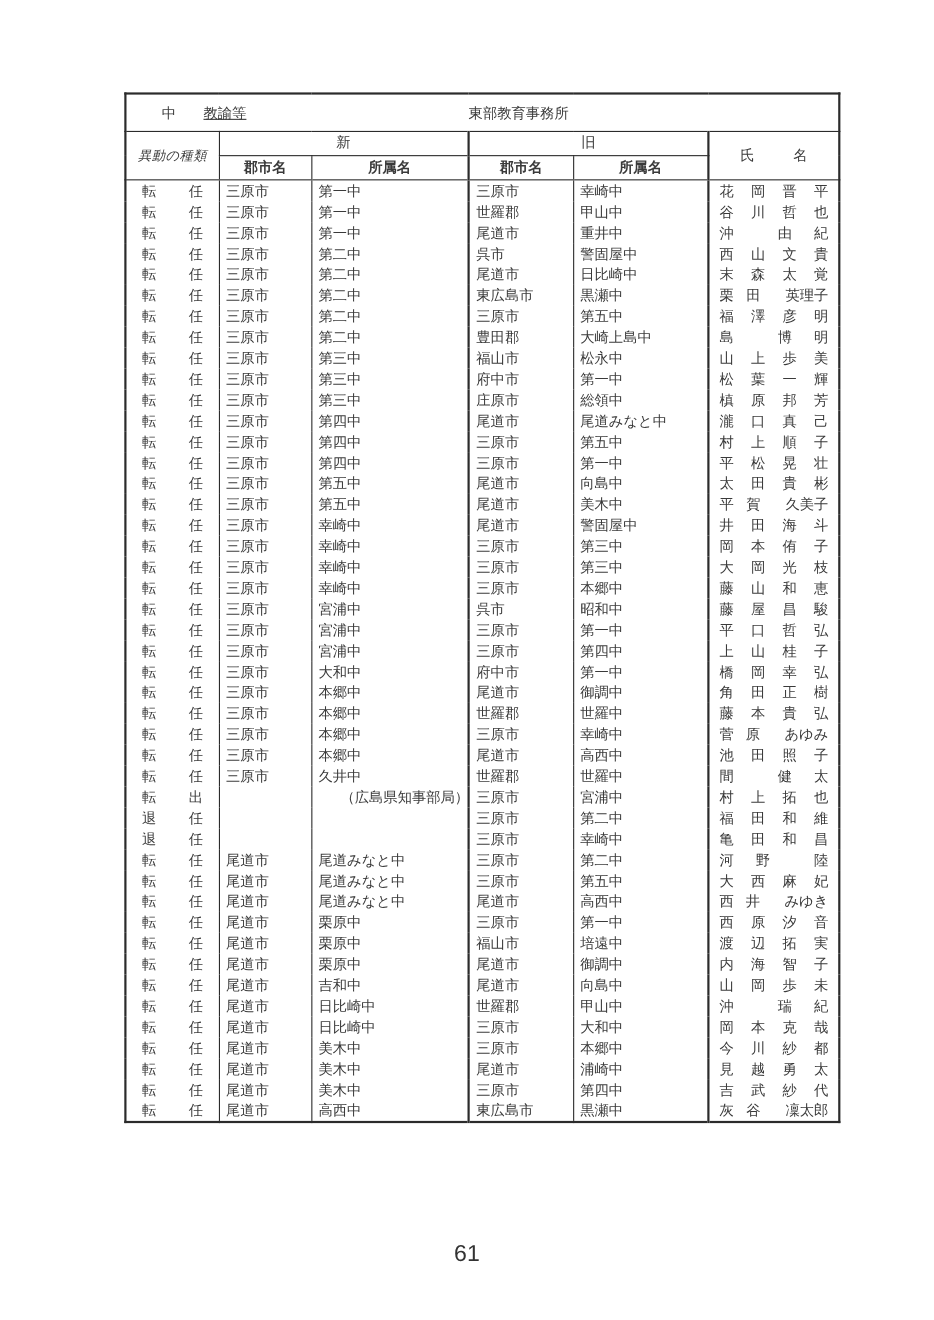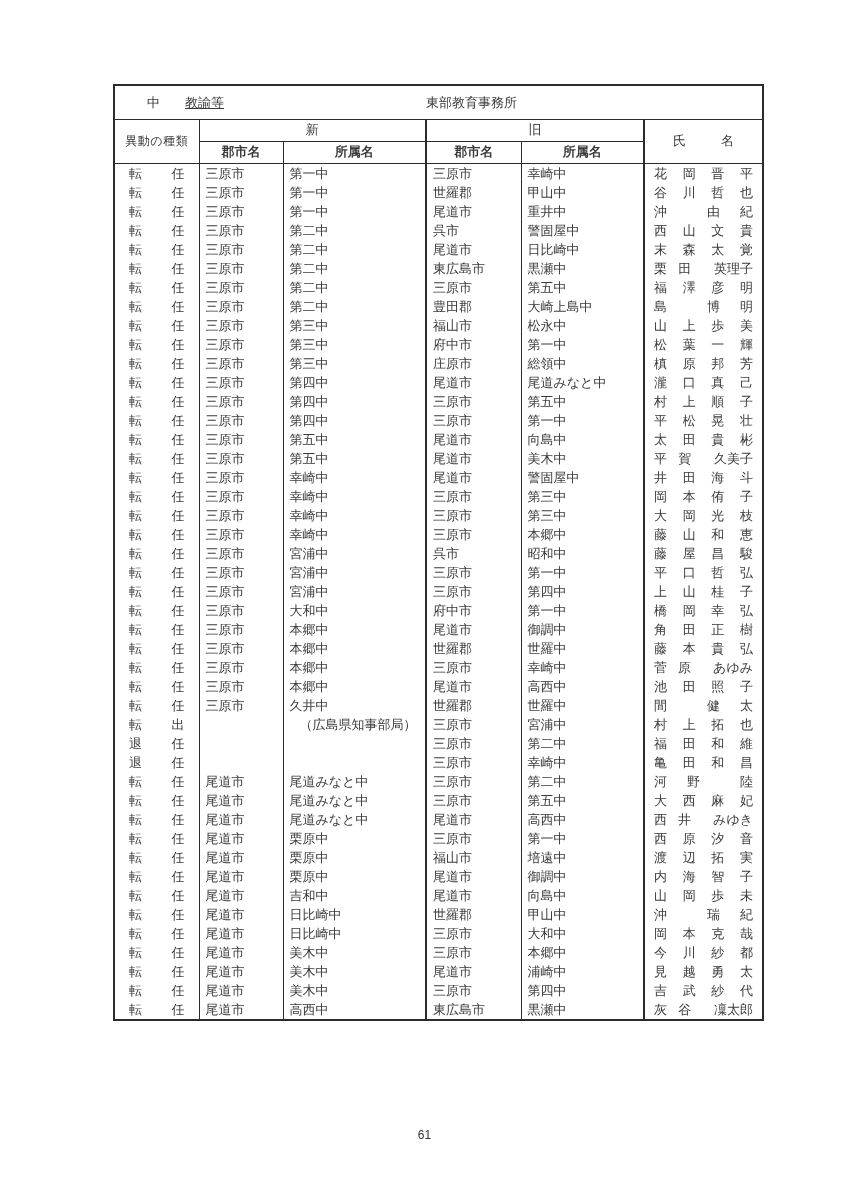--- a/index.html
+++ b/index.html
@@ -39,48 +39,48 @@
   tr.band-top th { height: 34px; position: relative; }
   tr.band-mid th { height: 22px; }
   tr.band-sub th { height: 22px; font-weight: bold; }
   .band-top .pos { position: absolute; top: 0; line-height: 34px; white-space: nowrap; }
   .pos-level  { left: 32px; }
   .pos-cat    { left: 70px; text-decoration: underline; }
   .pos-office { left: 311px; }
 
   th.hl1 { border-left: 1px solid #2b2b2b; }
   th.hl2 { border-left: 2px solid #2b2b2b; }
-  th.type-head { font-size: 12px; letter-spacing: 0.5px; }
+  th.type-head { font-size: 12px; letter-spacing: 0.5px; font-style: italic; }
   th.name-head .spread {
     display: flex; justify-content: space-between; padding: 0 28px;
   }
 
   
   tbody td {
     height: 19px;
     line-height: 19px;
     padding: 0 0 0 6px;
     white-space: nowrap;
     overflow: hidden;
     vertical-align: middle;
   }
   td.bl1 { border-left: 1px solid #2b2b2b; }
   td.bl2 { border-left: 2px solid #2b2b2b; }
   td.type-cell { padding: 0; }
   td.type-cell .spread { display: flex; justify-content: space-between; padding: 0 14px; }
   td.name-cell { padding: 0; }
   td.name-cell .spread { display: flex; justify-content: space-between; padding: 0 9px; }
-  td.school-paren { padding-left: 16px; }
+  td.school-paren { padding-left: 26px; }
 
   .page-number {
     position: absolute;
     left: 0; right: 0;
     top: 1128px;
     text-align: center;
-    font-size: 12px;
+    font-size: 21px;
     color: #333;
   }
 </style>
 </head>
 <body>
 
 <div class="sheet">
 
   <table class="transfer-table">
     <colgroup>

